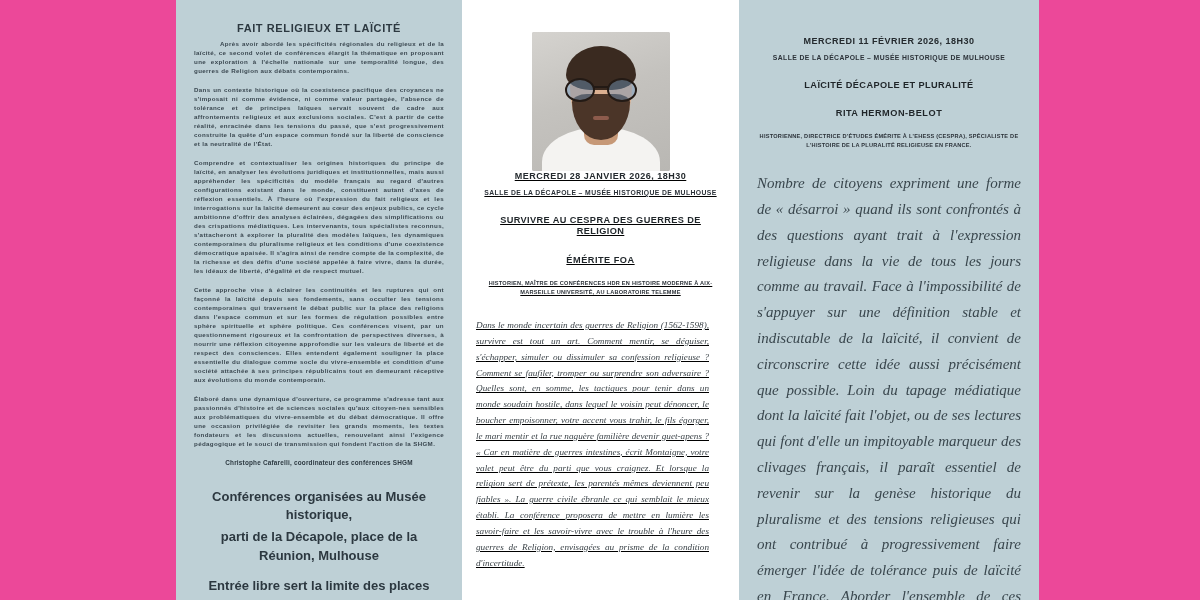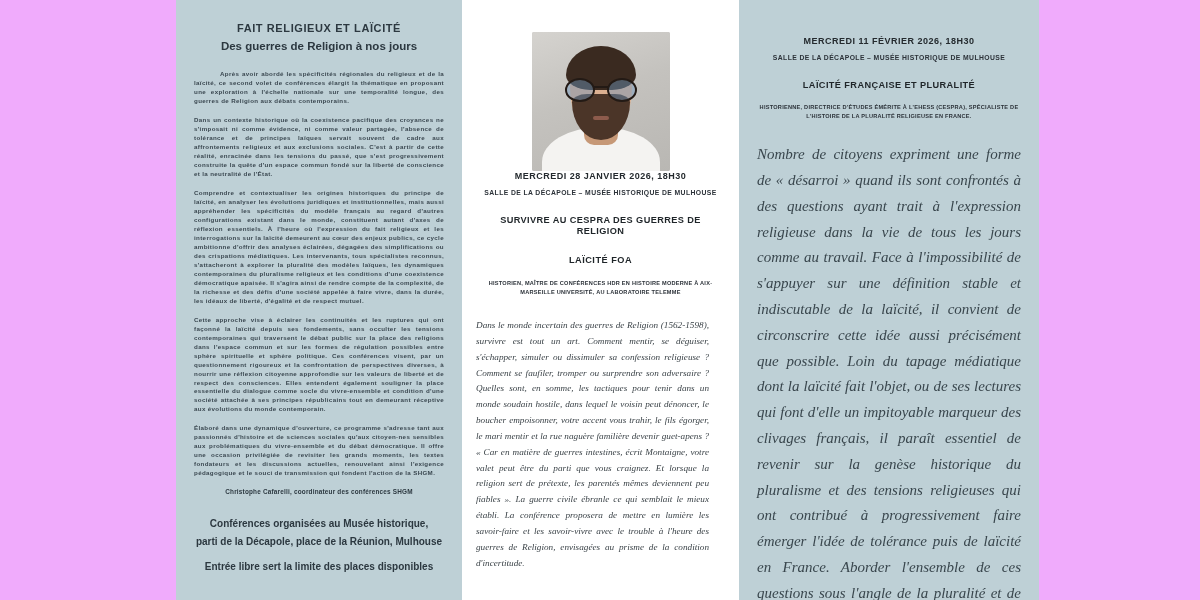--- a/index.html
+++ b/index.html
@@ -10,21 +10,21 @@
     width: 1200px;
     height: 600px;
     background: #ffffff;
     font-family: "Liberation Sans", sans-serif;
     overflow: hidden;
   }
   .page {
     position: relative;
     width: 1200px;
     height: 600px;
-    background: #f0abfc;
+    background: #ec4899;
   }
 
   
   .panel-left {
     position: absolute;
     left: 176px;
     top: 0;
     width: 286px;
     height: 600px;
     background: #bed0d6;
@@ -33,20 +33,21 @@
   }
   .panel-mid {
     position: absolute;
     left: 462px;
     top: 0;
     width: 277px;
     height: 600px;
     background: #ffffff;
     box-sizing: border-box;
     padding: 18px 14px 10px 14px;
+    text-decoration: underline;
   }
   .panel-right {
     position: absolute;
     left: 739px;
     top: 0;
     width: 300px;
     height: 600px;
     background: #bed0d6;
     box-sizing: border-box;
     padding: 36px 18px 12px 18px;
@@ -86,21 +87,21 @@
     color: #2c3840;
     text-align: center;
     margin: 6px 0 0 0;
     letter-spacing: 0.2px;
   }
   .footer-left {
     margin-top: 22px;
     text-align: center;
   }
   .footer-left p {
-    font-size: 10px;
+    font-size: 13px;
     font-weight: bold;
     color: #2c3840;
     margin: 0 0 3px 0;
     line-height: 1.45;
   }
   .footer-left p.spaced { margin-top: 11px; }
 
   
   .photo-foa {
     width: 138px;
@@ -265,21 +266,20 @@
   .ph-mouth { position: absolute; left: 50%; top: 72px; transform: translateX(-50%);
     width: 16px; height: 6px; background: #8a4a45; border-radius: 4px; }
 </style>
 </head>
 <body>
 
 <div class="page">
 
   <div class="panel-left">
     <h1 class="title-main">FAIT RELIGIEUX ET LAÏCITÉ</h1>
-    <h2 class="title-sub">Des guerres de Religion à nos jours</h2>
 
     <p class="body-left indent">Après avoir abordé les spécificités régionales du religieux et de la laïcité, ce second volet de conférences élargit la thématique en proposant une exploration à l'échelle nationale sur une temporalité longue, des guerres de Religion aux débats contemporains.</p>
     <p class="body-left">Dans un contexte historique où la coexistence pacifique des croyances ne s'imposait ni comme évidence, ni comme valeur partagée, l'absence de tolérance et de principes laïques servait souvent de cadre aux affrontements religieux et aux exclusions sociales. C'est à partir de cette réalité, enracinée dans les tensions du passé, que s'est progressivement construite la quête d'un espace commun fondé sur la liberté de conscience et la neutralité de l'État.</p>
     <p class="body-left">Comprendre et contextualiser les origines historiques du principe de laïcité, en analyser les évolutions juridiques et institutionnelles, mais aussi appréhender les spécificités du modèle français au regard d'autres configurations existant dans le monde, constituent autant d'axes de réflexion essentiels. À l'heure où l'expression du fait religieux et les interrogations sur la laïcité demeurent au cœur des enjeux publics, ce cycle ambitionne d'offrir des analyses éclairées, dégagées des simplifications ou des crispations médiatiques. Les intervenants, tous spécialistes reconnus, s'attacheront à explorer la pluralité des modèles laïques, les dynamiques contemporaines du pluralisme religieux et les conditions d'une coexistence démocratique apaisée. Il s'agira ainsi de rendre compte de la complexité, de la richesse et des défis d'une société appelée à faire vivre, dans la durée, les idéaux de liberté, d'égalité et de respect mutuel.</p>
     <p class="body-left">Cette approche vise à éclairer les continuités et les ruptures qui ont façonné la laïcité depuis ses fondements, sans occulter les tensions contemporaines qui traversent le débat public sur la place des religions dans l'espace commun et sur les formes de régulation possibles entre sphère spirituelle et sphère politique. Ces conférences visent, par un questionnement rigoureux et la confrontation de perspectives diverses, à nourrir une réflexion citoyenne approfondie sur les valeurs de liberté et de respect des consciences. Elles entendent également souligner la place essentielle du dialogue comme socle du vivre-ensemble et condition d'une société attachée à ses principes républicains tout en demeurant réceptive aux évolutions du monde contemporain.</p>
     <p class="body-left">Élaboré dans une dynamique d'ouverture, ce programme s'adresse tant aux passionnés d'histoire et de sciences sociales qu'aux citoyen-nes sensibles aux problématiques du vivre-ensemble et du débat démocratique. Il offre une occasion privilégiée de revisiter les grands moments, les textes fondateurs et les discussions actuelles, renouvelant ainsi l'exigence pédagogique et le souci de transmission qui fondent l'action de la SHGM.</p>
 
     <p class="credit-left">Christophe Cafarelli, coordinateur des conférences SHGM</p>
 
     <div class="footer-left">
@@ -302,30 +302,31 @@
       <div class="pf-glasses">
         <span class="pf-lens l"></span>
         <span class="pf-bridge"></span>
         <span class="pf-lens r"></span>
       </div>
     </div>
 
     <p class="evt-date">MERCREDI 28 JANVIER 2026, 18H30</p>
     <p class="evt-place">SALLE DE LA DÉCAPOLE – MUSÉE HISTORIQUE DE MULHOUSE</p>
     <p class="evt-talk">SURVIVRE AU CESPRA DES GUERRES DE RELIGION</p>
-    <p class="evt-speaker">LAÏCITÉ FOA</p>
+    <p class="evt-speaker">ÉMÉRITE FOA</p>
     <p class="evt-bio">HISTORIEN, MAÎTRE DE CONFÉRENCES HDR EN HISTOIRE MODERNE À AIX-MARSEILLE UNIVERSITÉ, AU LABORATOIRE TELEMME</p>
 
     <p class="abstract">Dans le monde incertain des guerres de Religion (1562-1598), survivre est tout un art. Comment mentir, se déguiser, s'échapper, simuler ou dissimuler sa confession religieuse ? Comment se faufiler, tromper ou surprendre son adversaire ? Quelles sont, en somme, les tactiques pour tenir dans un monde soudain hostile, dans lequel le voisin peut dénoncer, le boucher empoisonner, votre accent vous trahir, le fils égorger, le mari mentir et la rue naguère familière devenir guet-apens ? « Car en matière de guerres intestines, écrit Montaigne, votre valet peut être du parti que vous craignez. Et lorsque la religion sert de prétexte, les parentés mêmes deviennent peu fiables ». La guerre civile ébranle ce qui semblait le mieux établi. La conférence proposera de mettre en lumière les savoir-faire et les savoir-vivre avec le trouble à l'heure des guerres de Religion, envisagées au prisme de la condition d'incertitude.</p>
   </div>
 
   <div class="panel-right">
     <p class="evt-date">MERCREDI 11 FÉVRIER 2026, 18H30</p>
     <p class="evt-place">SALLE DE LA DÉCAPOLE – MUSÉE HISTORIQUE DE MULHOUSE</p>
-    <p class="evt-talk">LAÏCITÉ FRANÇAISE ET PLURALITÉ</p>
+    <p class="evt-talk">LAÏCITÉ DÉCAPOLE ET PLURALITÉ</p>
+    <p class="evt-speaker">RITA HERMON-BELOT</p>
     <p class="evt-bio">HISTORIENNE, DIRECTRICE D'ÉTUDES ÉMÉRITE À L'EHESS (CESPRA), SPÉCIALISTE DE L'HISTOIRE DE LA PLURALITÉ RELIGIEUSE EN FRANCE.</p>
 
     <p class="abstract-right">Nombre de citoyens expriment une forme de « désarroi » quand ils sont confrontés à des questions ayant trait à l'expression religieuse dans la vie de tous les jours comme au travail. Face à l'impossibilité de s'appuyer sur une définition stable et indiscutable de la laïcité, il convient de circonscrire cette idée aussi précisément que possible. Loin du tapage médiatique dont la laïcité fait l'objet, ou de ses lectures qui font d'elle un impitoyable marqueur des clivages français, il paraît essentiel de revenir sur la genèse historique du pluralisme et des tensions religieuses qui ont contribué à progressivement faire émerger l'idée de tolérance puis de laïcité en France. Aborder l'ensemble de ces questions sous l'angle de la pluralité et de la diversité permet de proposer une chronique rigoureuse et dépassionnée des problèmes qui se posent aux expressions religieuses et convictionnelles, mais aussi en retour, des problèmes posées par ces dernières à l'idée laïque.</p>
 
     <div class="photo-hb">
       <div class="ph-bg"></div>
       <div class="ph-wood"></div>
       <div class="ph-body"></div>
       <div class="ph-collar"></div>
       <div class="ph-hair"></div>

